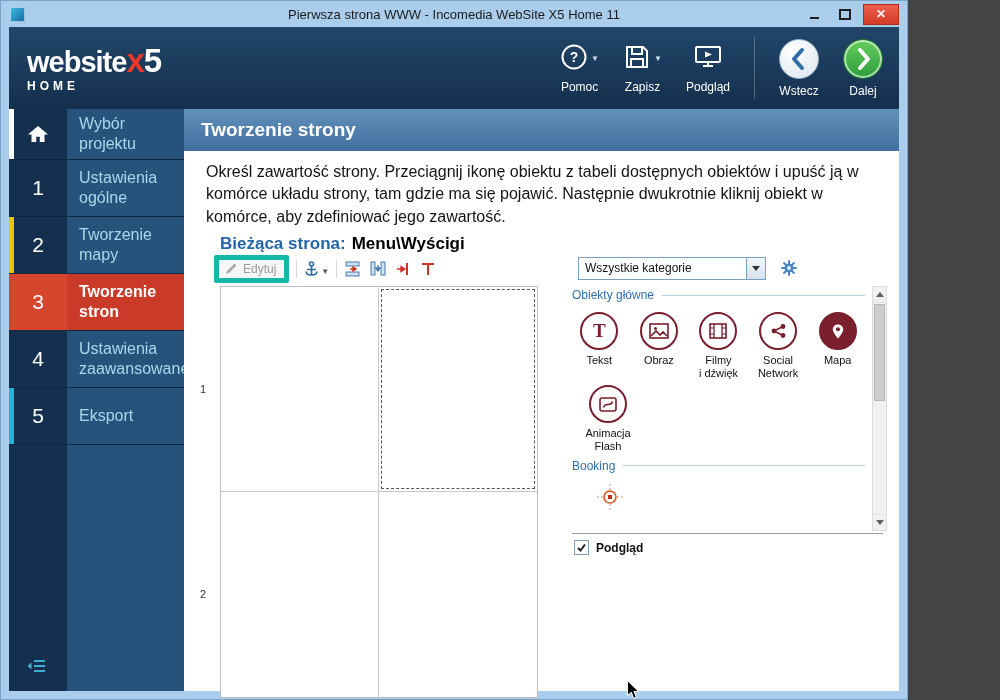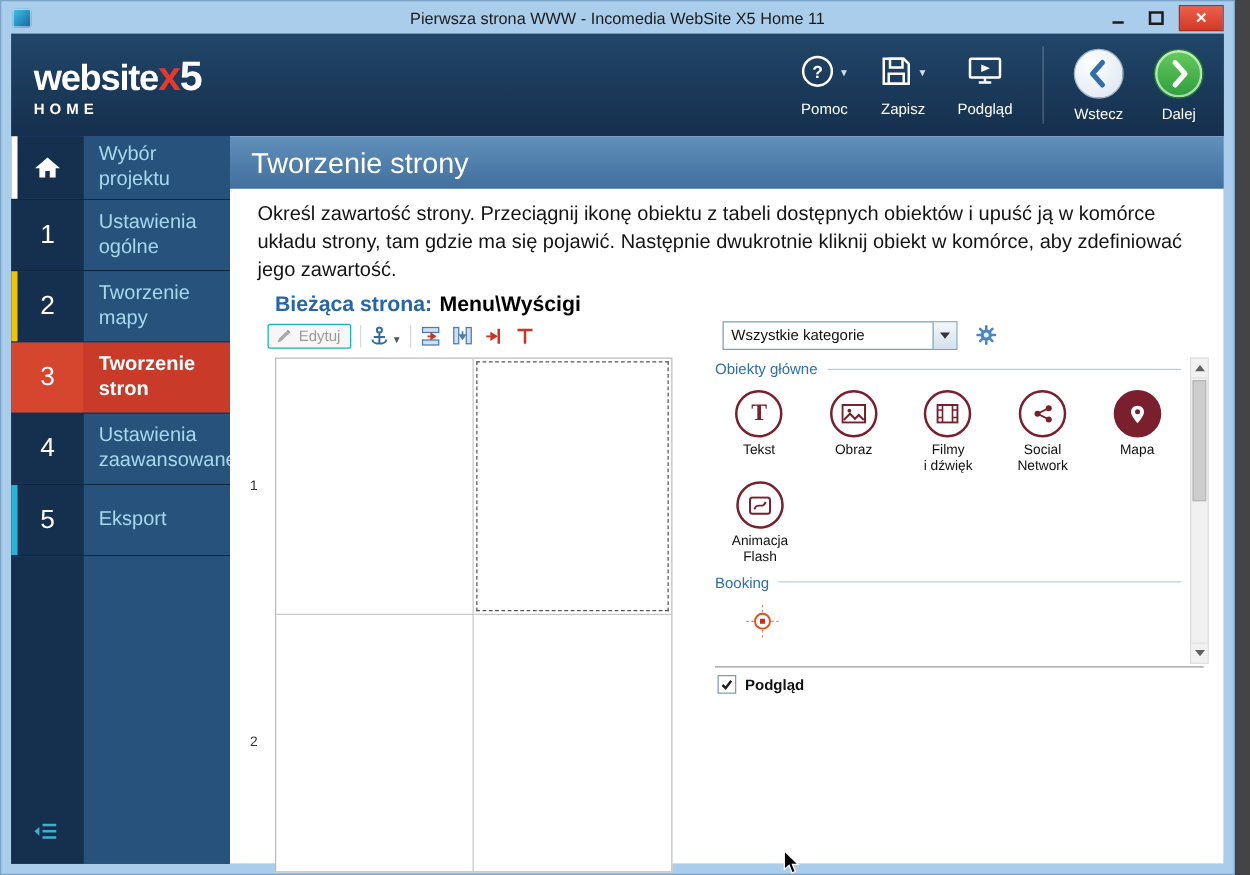--- a/index.html
+++ b/index.html
@@ -1,16 +1,16 @@
 <!DOCTYPE html>
 <html><head>
 <meta charset="utf-8">
 <style>
   html,body{margin:0;padding:0;background:#444;}
-  .window{position:relative;width:988px;height:700px;background:#a9cdea;font-family:"Liberation Sans",sans-serif;overflow:hidden;border:1px solid #7aa3c7;box-sizing:border-box;}
+  .window{position:relative;width:908px;height:700px;background:#a9cdea;font-family:"Liberation Sans",sans-serif;overflow:hidden;border:1px solid #7aa3c7;box-sizing:border-box;}
 
   
   .titlebar{position:absolute;left:0;top:0;right:0;height:26px;display:flex;align-items:center;}
   .app-icon{width:15px;height:15px;margin-left:9px;border-radius:2px;background:linear-gradient(135deg,#43c2e8,#14659f);box-shadow:inset 0 0 0 1px rgba(255,255,255,.55);}
   .win-title{position:absolute;left:0;right:0;text-align:center;font-size:13px;color:#1b1b1b;}
   .win-btns{margin-left:auto;display:flex;align-items:center;gap:5px;padding-right:8px;position:relative;z-index:2;}
   .wbtn{height:19px;display:flex;align-items:center;justify-content:center;cursor:pointer;}
   .wbtn.min,.wbtn.max{width:26px;}
   .minbar{width:9px;height:2px;background:#1d1d1d;margin-top:7px;}
   .maxbox{width:8px;height:7px;border:2px solid #1d1d1d;}
@@ -47,31 +47,31 @@
   .srow.step{height:56px;flex:0 0 56px;}
   .accentbar{position:absolute;left:0;top:0;bottom:0;width:5px;}
   .srow.active .snum{background:#d6462f;}
   .srow.active .slabel{background:#c93b28;color:#fff;font-weight:bold;}
   .sfill{flex:1;background:#27527c;position:relative;}
   .sfill::before{content:'';position:absolute;left:0;top:0;bottom:0;width:58px;background:#14304e;}
   .collapse{position:absolute;left:18px;bottom:14px;cursor:pointer;}
 
   
   .content{flex:1;display:flex;flex-direction:column;background:#fff;min-width:0;}
-  .content-header{flex:0 0 42px;background:linear-gradient(#6190bb,#416f9e);color:#fff;font-size:23px;font-weight:normal;display:flex;align-items:center;padding:0 17px;}
+  .content-header{flex:0 0 42px;background:linear-gradient(#6190bb,#416f9e);color:#fff;font-size:19px;font-weight:bold;display:flex;align-items:center;padding:0 17px;}
   .desc{padding:10px 22px 2px;font-size:16px;color:#141414;line-height:1.4;}
   .content-main{flex:1;position:relative;}
 
   .current-page{position:absolute;left:36px;top:4px;font-size:17px;}
   .cp-label{color:#2565a8;font-weight:bold;}
   .cp-value{color:#000;font-weight:bold;margin-left:6px;}
 
   
   .left-toolbar{position:absolute;left:30px;top:27px;height:24px;display:flex;align-items:center;gap:7px;}
-  .tb-btn{display:flex;align-items:center;gap:5px;font-size:12px;color:#9b9b9b;border:1px solid #14b8a6;background:#f6f6f6;border-radius:2px;padding:2px 8px 2px 5px;cursor:pointer;}
+  .tb-btn{display:flex;align-items:center;gap:5px;font-size:12px;color:#9b9b9b;border:5px solid #14b8a6;background:#f6f6f6;border-radius:2px;padding:2px 8px 2px 5px;cursor:pointer;}
   .tb-sep{width:1px;height:18px;background:#d9d9d9;}
   .tb-icon{display:flex;align-items:center;gap:2px;cursor:pointer;}
 
   
   .grid-rowlabels{position:absolute;left:10px;top:56px;height:410px;width:18px;display:flex;flex-direction:column;}
   .grid-rowlabels span{flex:1;display:flex;align-items:center;justify-content:center;font-size:11px;color:#333;}
   .page-grid{position:absolute;left:36px;top:56px;width:316px;height:410px;display:grid;grid-template-columns:1fr 1fr;grid-template-rows:1fr 1fr;border:1px solid #bdbdbd;background:#fff;}
   .gcell{position:relative;border-right:1px solid #c9c9c9;border-bottom:1px solid #c9c9c9;cursor:pointer;}
   .gcell:nth-child(2n){border-right:none;}
   .gcell:nth-child(n+3){border-bottom:none;}

